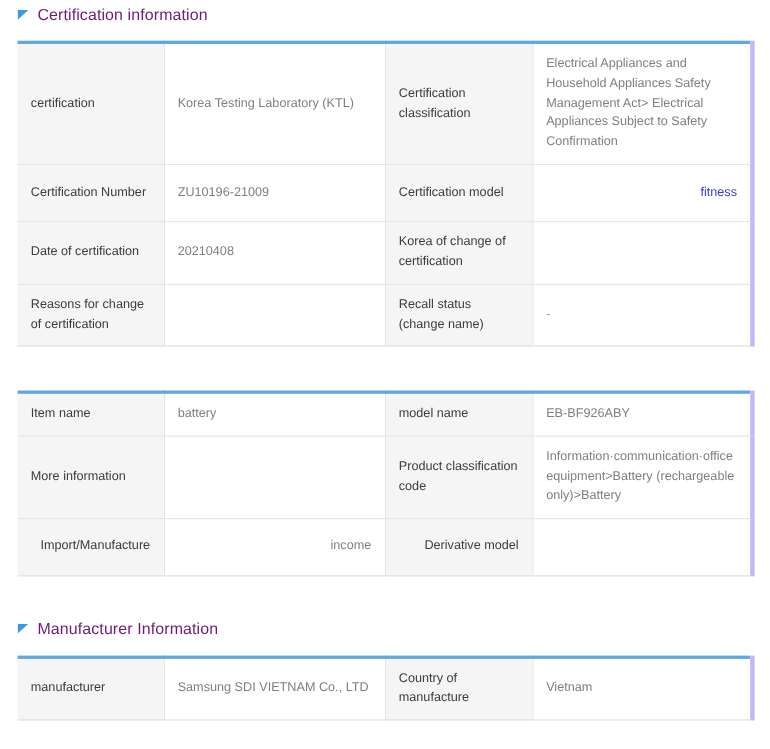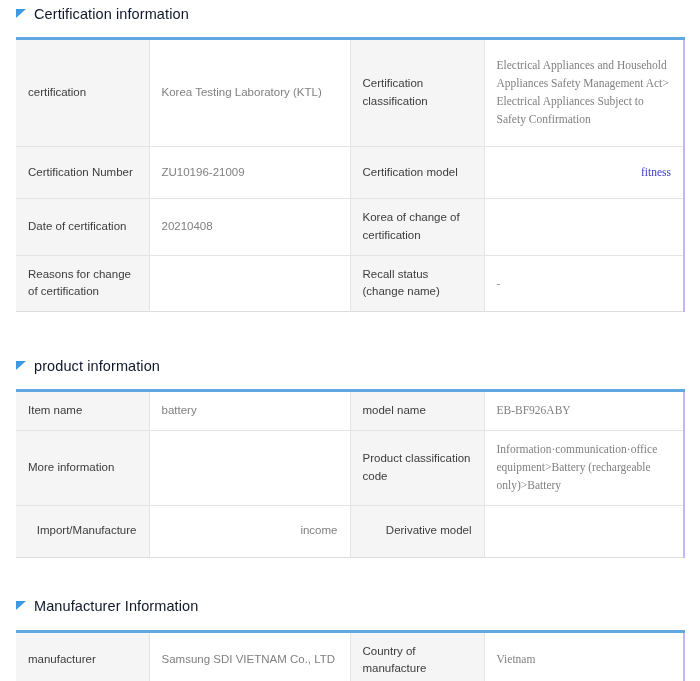--- a/index.html
+++ b/index.html
@@ -37,21 +37,21 @@
     display: inline-block;
     width: 11px;
     height: 11px;
     margin-right: 7px;
     flex: 0 0 auto;
     position: relative;
   }
   .section-header .tri-icon svg { display:block; }
   .section-title {
     font-size: 14.5px;
-    color: #0f172a;
+    color: #701a75;
     letter-spacing: 0.1px;
     line-height: 1;
   }
 
   table.info-table {
     width: 100%;
     border-collapse: collapse;
     table-layout: fixed;
     border-top: 3px solid #5fa8e0;
     border-bottom: 1px solid #dddddd;
@@ -61,21 +61,21 @@
     border-right: 1px solid #e4e4e4;
     border-bottom: 1px solid #e4e4e4;
     padding: 10px 12px;
     vertical-align: middle;
     font-size: 11.5px;
     line-height: 1.55;
     box-sizing: border-box;
     word-wrap: break-word;
     overflow-wrap: break-word;
   }
-  table.info-table td:last-child { border-right: 2px solid #c4b5fd; font-family: Liberation Serif, serif; }
+  table.info-table td:last-child { border-right: 4px solid #c4b5fd; }
   table.info-table tr:last-child td { border-bottom: none; }
 
   td.lbl {
     background: #f5f5f5;
     color: #3c3c3c;
     font-size: 11.5px;
   }
   td.val {
     background: #ffffff;
     color: #808080;
@@ -157,28 +157,20 @@
           <td class="lbl">Recall status (change name)</td>
           <td class="val dash">-</td>
         </tr>
       </tbody>
     </table>
   </div>
 
   <div class="gap-a"></div>
 
   <div class="section">
-    <div class="section-header">
-      <span class="tri-icon">
-        <svg width="11" height="11" viewBox="0 0 11 11" xmlns="http://www.w3.org/2000/svg">
-          <path d="M0 0 L10 0 L0 9 Z" fill="#3d9ae0"></path>
-        </svg>
-      </span>
-      <span class="section-title">product information</span>
-    </div>
 
     <table class="info-table">
       <colgroup>
           <col class="c1">
           <col class="c2">
           <col class="c3">
           <col class="c4">
         </colgroup>
       <tbody>
         <tr class="sec2-r1">

